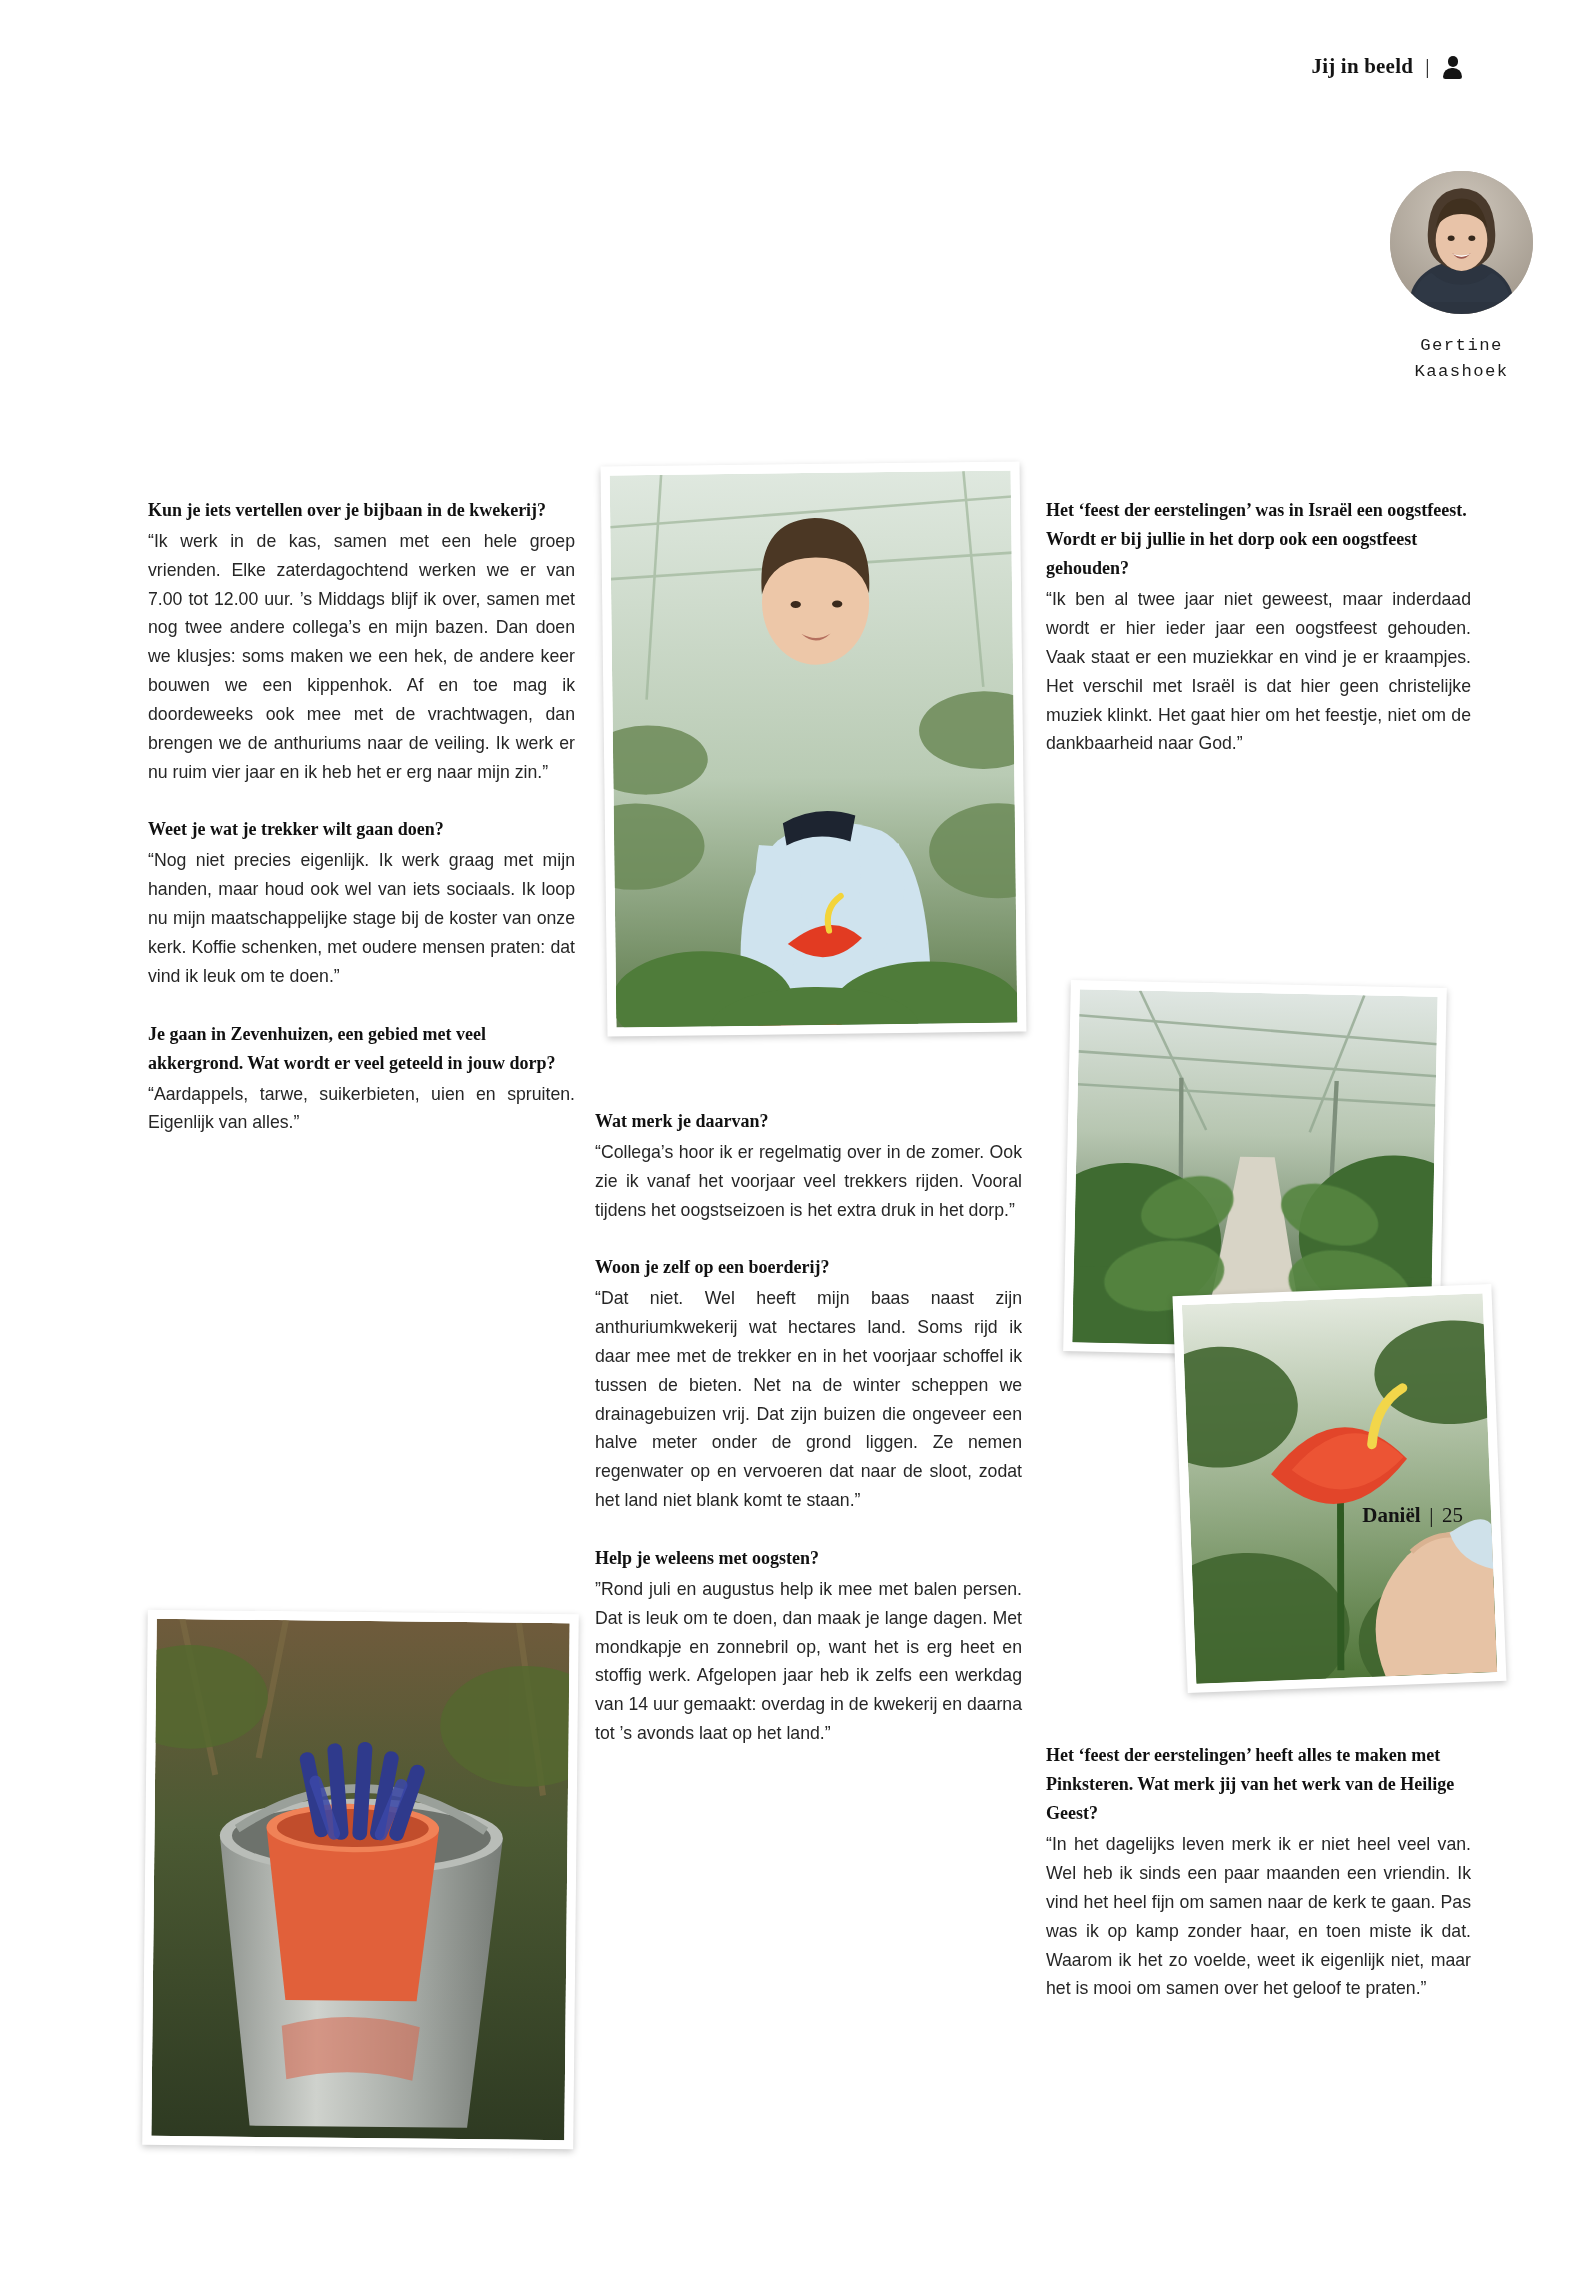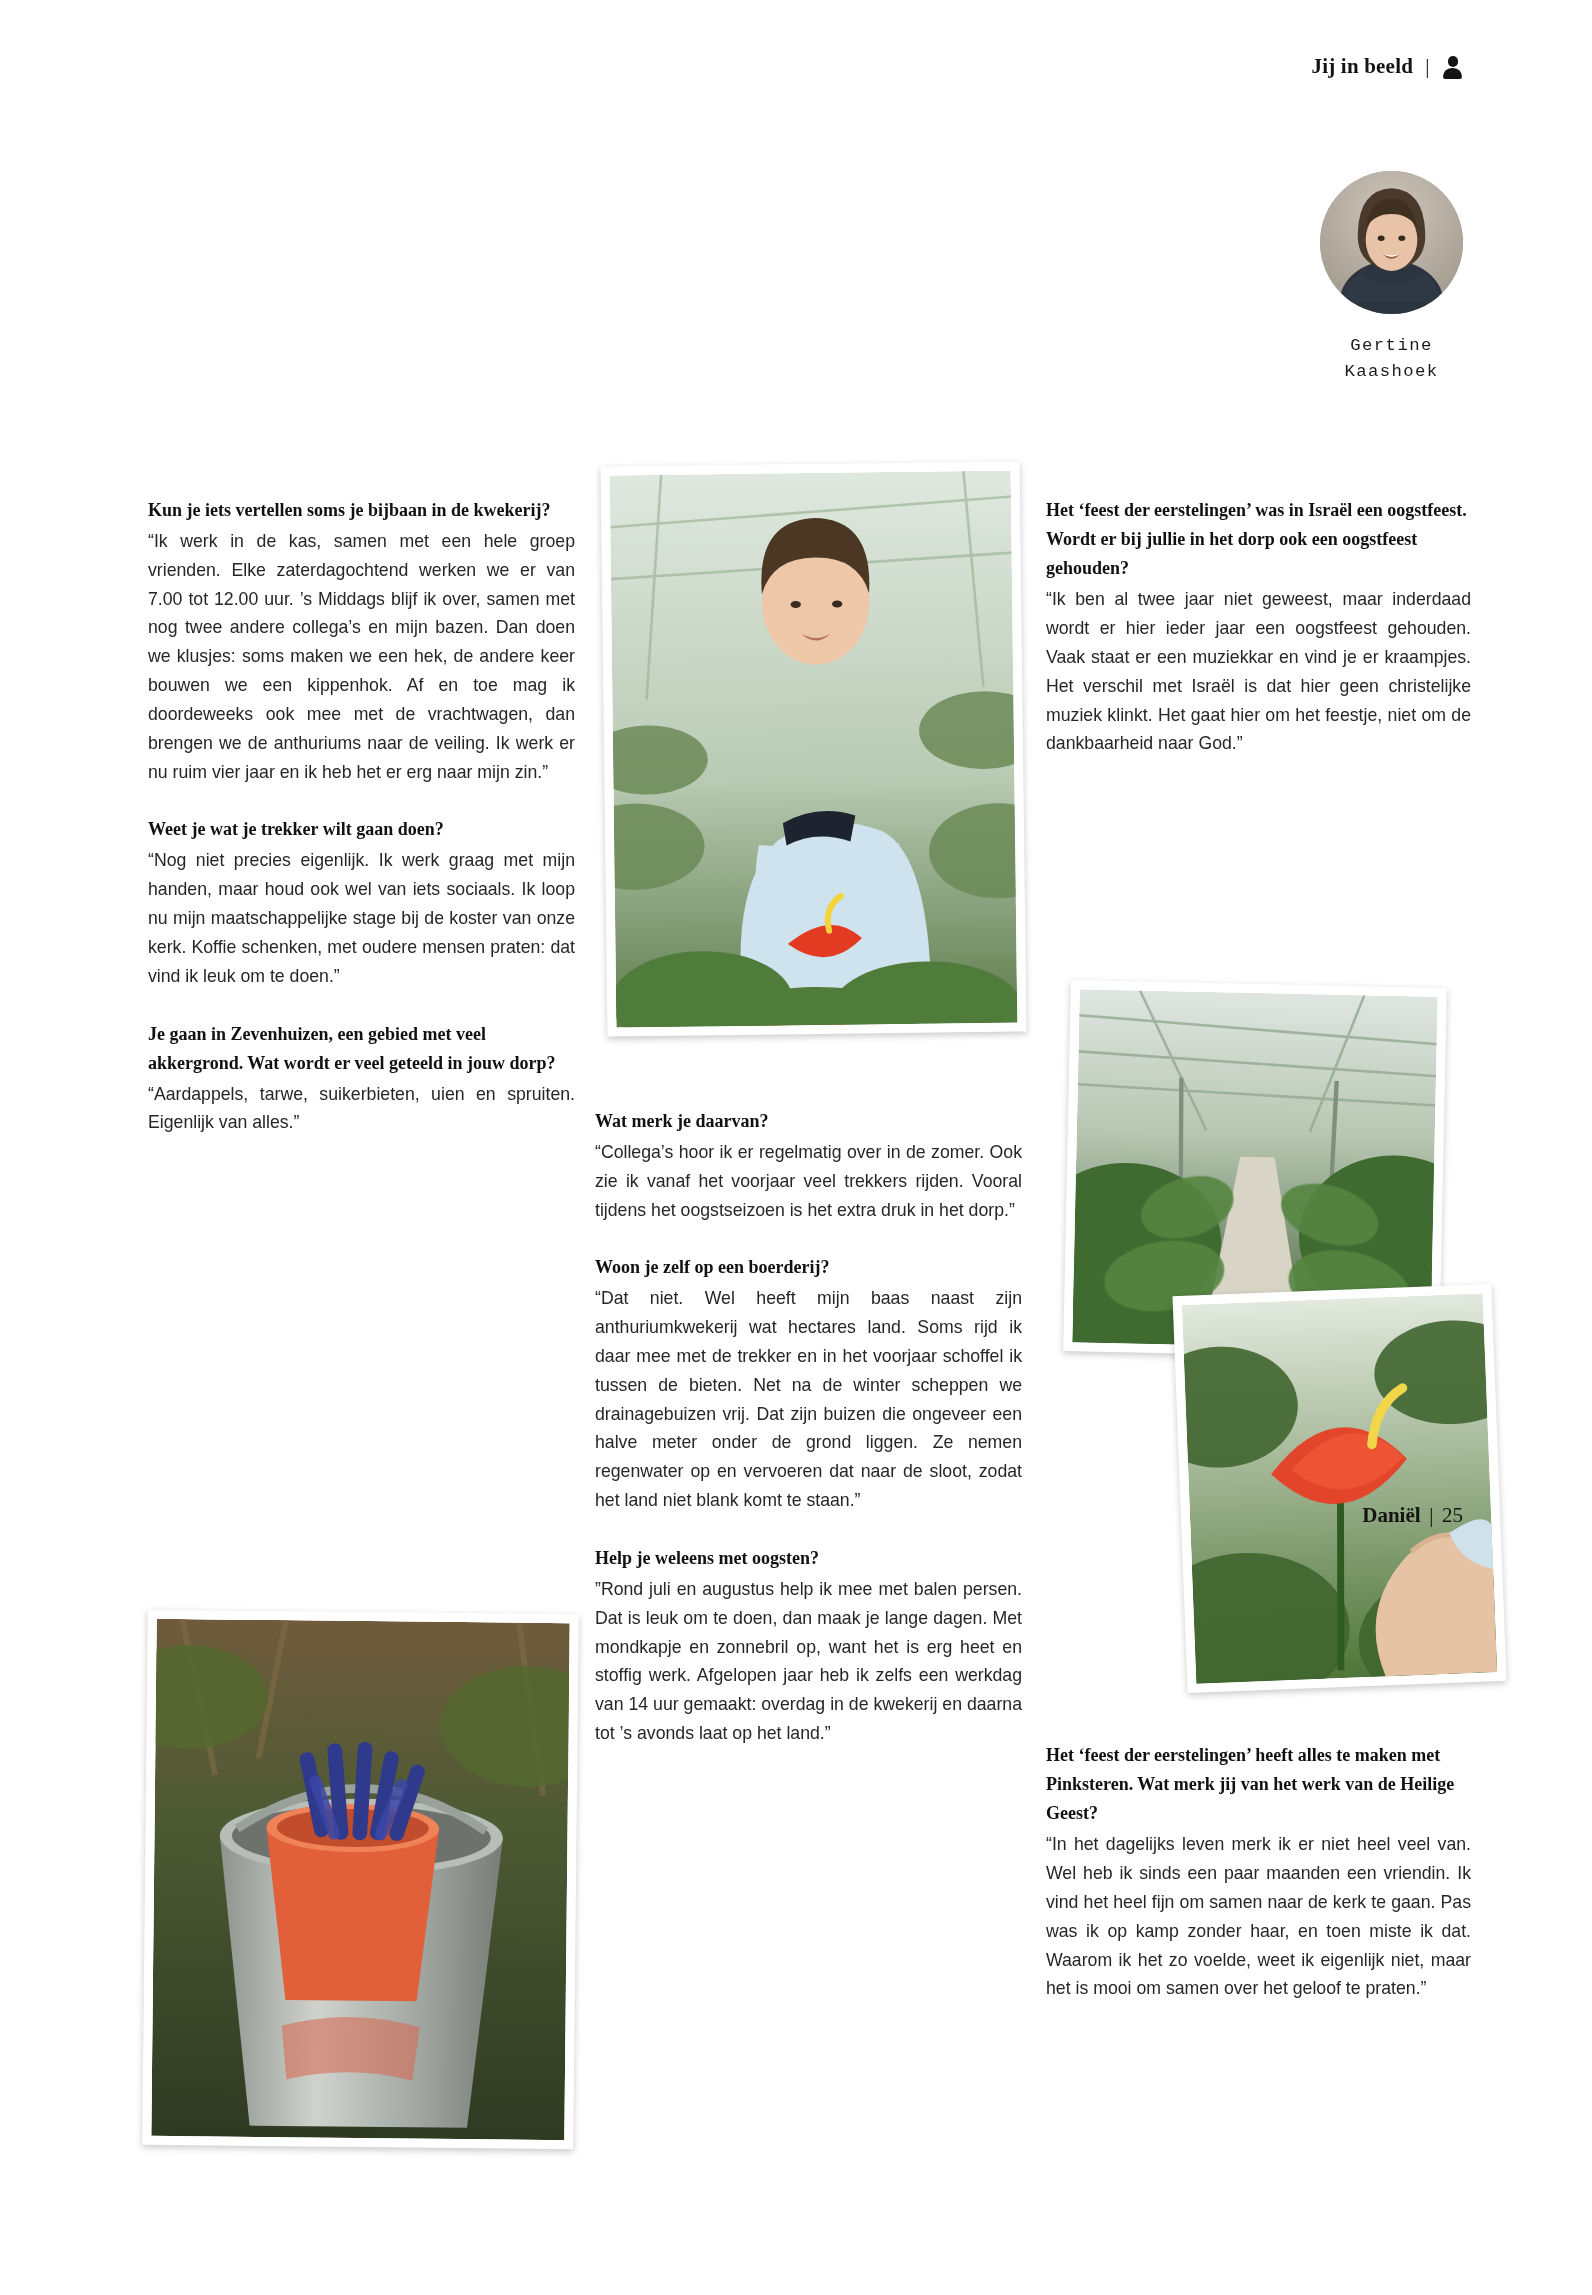--- a/index.html
+++ b/index.html
@@ -75,21 +75,21 @@
     font-family: "Liberation Serif", serif;
     font-weight: bold;
     font-size: 24px;
     line-height: 1.62;
     color: #111;
     letter-spacing: 0.1px;
   }
 
   .avatar-block {
     position: absolute;
-    left: 1314px;
+    left: 1384px;
     top: 171px;
     width: 155px;
     text-align: center;
   }
   .avatar {
     width: 143px;
     height: 143px;
     border-radius: 50%;
     margin: 0 auto;
     overflow: hidden;
@@ -372,21 +372,21 @@
           <rect x="268" y="180" width="14" height="76" rx="7" transform="rotate(22 274 216)"></rect>
         </g>
 
         <path d="M150 470 q80 -22 160 0 l-8 62 q-72 -18 -146 0z" fill="#d9654a" opacity="0.55"></path>
       </svg>
     </div>
   </div>
 
   <div class="col col-1">
     <div class="qa">
-      <p class="q">Kun je iets vertellen soms je bijbaan in de kwekerij?</p>
+      <p class="q">Kun je iets vertellen over je bijbaan in de kwekerij?</p>
       <p class="a">“Ik werk in de kas, samen met een hele groep vrienden. Elke zaterdagochtend werken we er van 7.00 tot 12.00 uur. ’s Middags blijf ik over, samen met nog twee andere collega’s en mijn bazen. Dan doen we klusjes: soms maken we een hek, de andere keer bouwen we een kippenhok. Af en toe mag ik doordeweeks ook mee met de vrachtwagen, dan brengen we de anthuriums naar de veiling. Ik werk er nu ruim vier jaar en ik heb het er erg naar mijn zin.”</p>
     </div>
     <div class="qa">
       <p class="q">Weet je wat je trekker wilt gaan doen?</p>
       <p class="a">“Nog niet precies eigenlijk. Ik werk graag met mijn handen, maar houd ook wel van iets sociaals. Ik loop nu mijn maatschappelijke stage bij de koster van onze kerk. Koffie schenken, met oudere mensen praten: dat vind ik leuk om te doen.”</p>
     </div>
     <div class="qa">
       <p class="q">Je gaan in Zevenhuizen, een gebied met veel akkergrond. Wat wordt er veel geteeld in jouw dorp?</p>
       <p class="a">“Aardappels, tarwe, suikerbieten, uien en spruiten. Eigenlijk van alles.”</p>
     </div>

